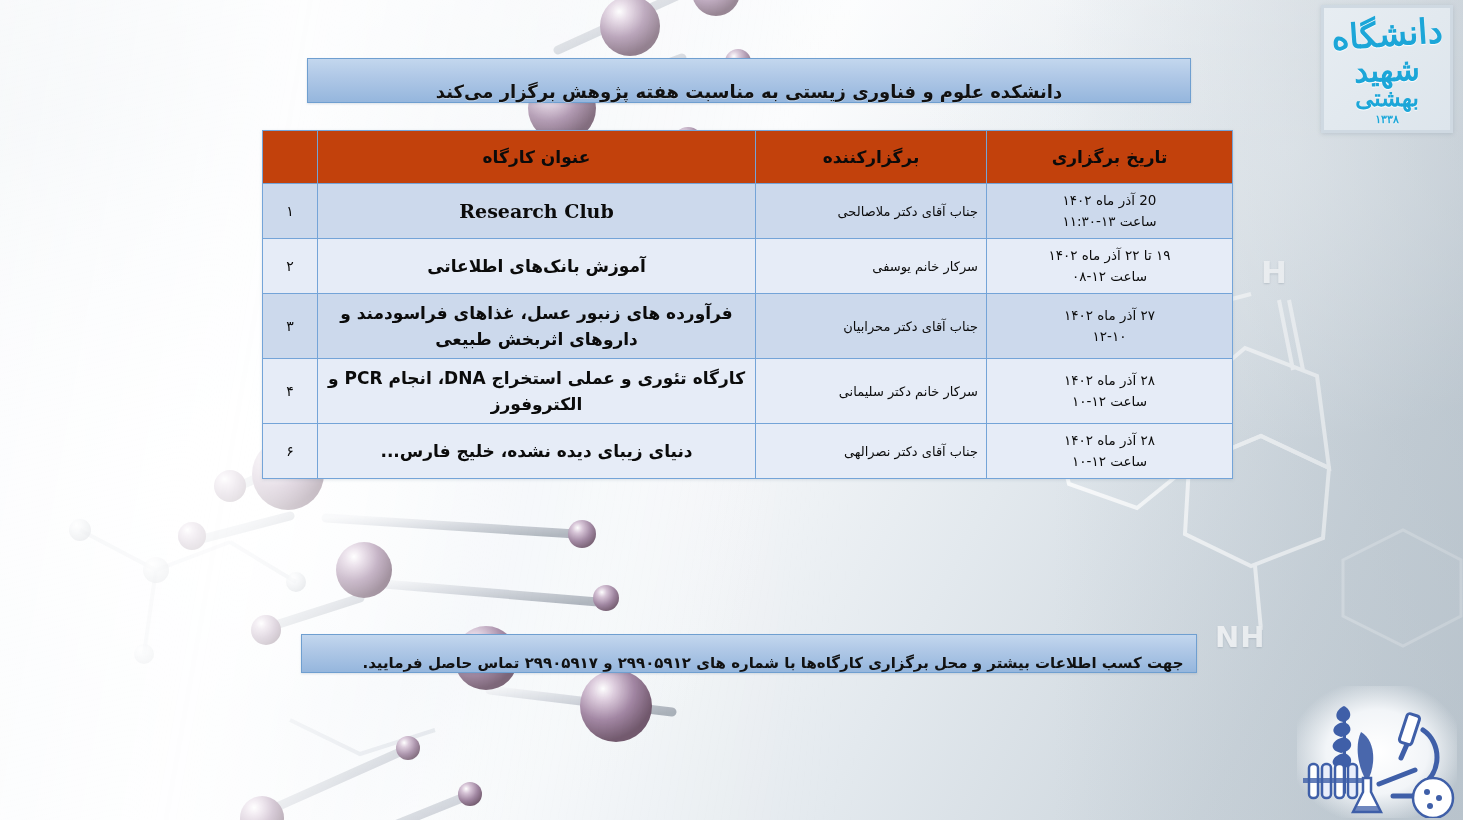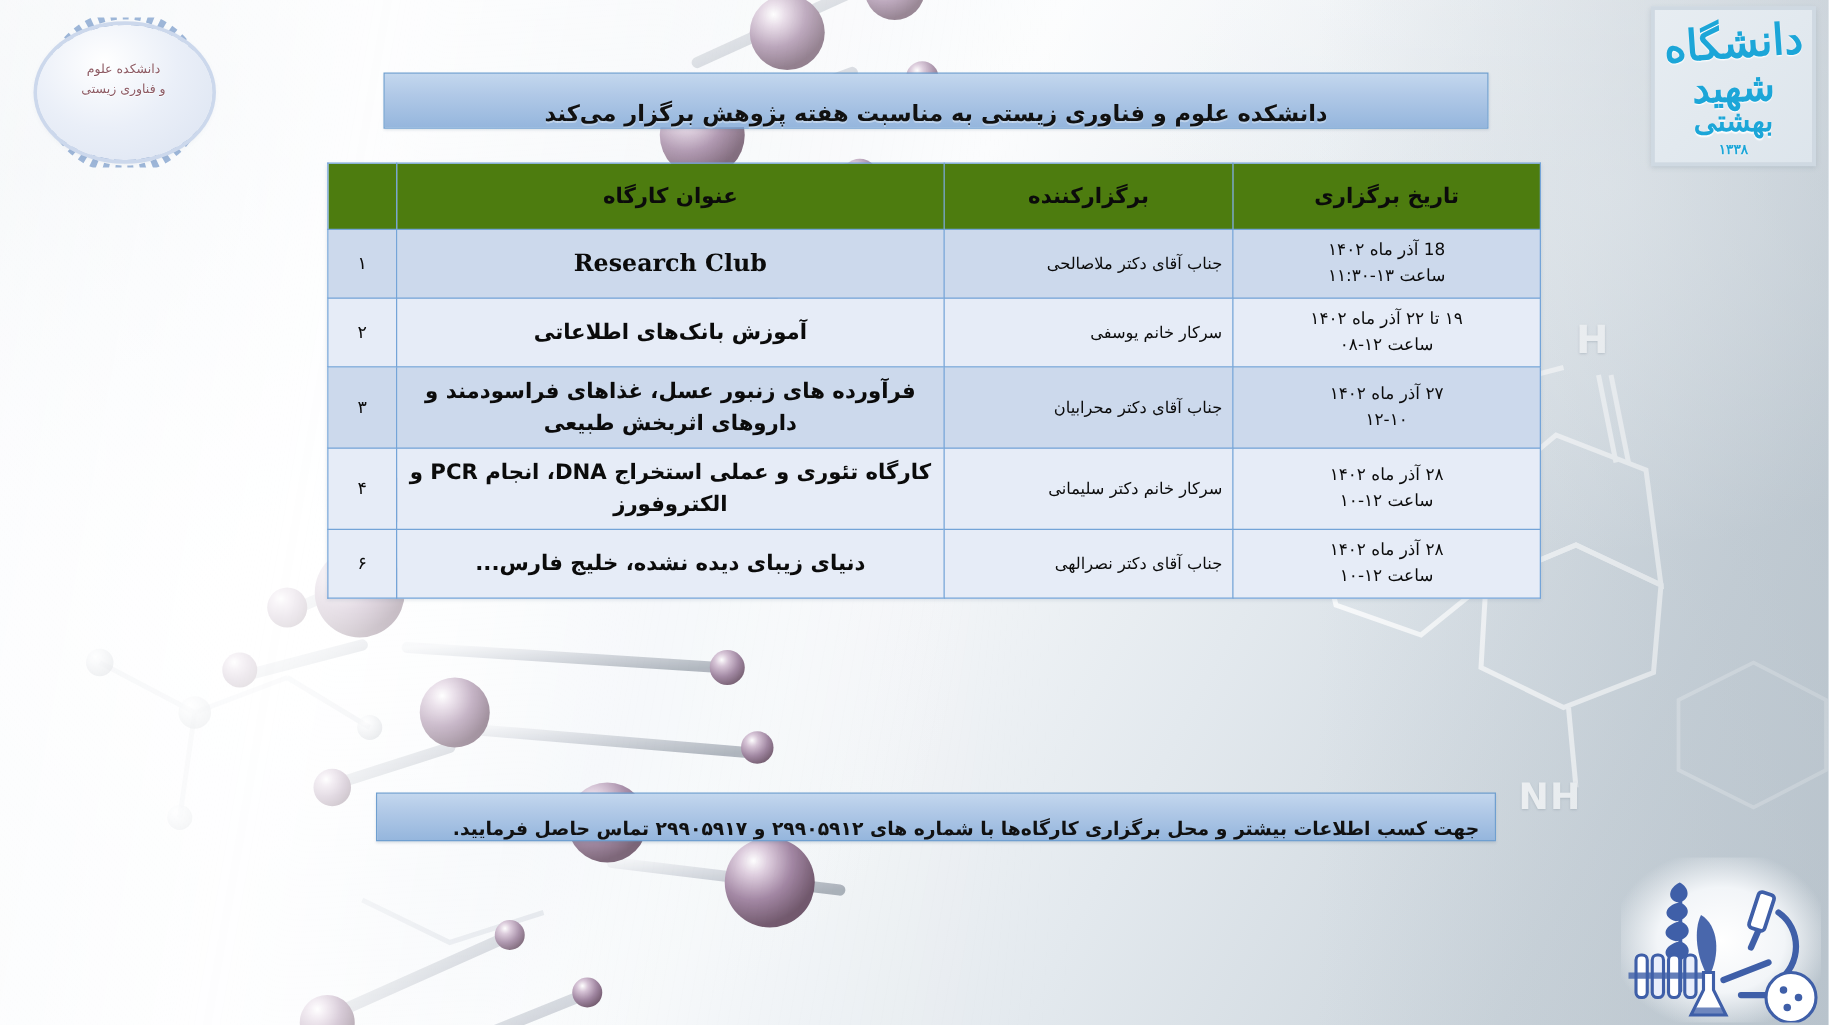--- a/index.html
+++ b/index.html
@@ -107,21 +107,21 @@
   .tbl{
     position:absolute;left:262px;top:130px;width:970px;
     border-collapse:collapse;table-layout:fixed;
     box-shadow:0 1px 3px rgba(90,115,145,.18);
   }
   .tbl td,.tbl th{
     border:1px solid #74a4d8;padding:6px 8px;vertical-align:middle;
     color:#0b0b0b;
   }
   .tbl th{
-    background:#4d7c0f;font-size:17px;font-weight:bold;height:40px;text-align:center;
+    background:#c2410c;font-size:17px;font-weight:bold;height:40px;text-align:center;
   }
   .c-date{width:246px;}
   .c-org{width:231px;}
   .c-title{width:438px;}
   .c-idx{width:55px;}
 
   .tbl tr.odd td{background:#ccd9ec;}
   .tbl tr.even td{background:#e6ecf7;}
 
   .cell-date{font-size:13.5px;text-align:center;line-height:21px;color:#1a1a1a;}
@@ -256,33 +256,20 @@
       </g>
     </svg>
     <span class="chem-label" style="left:36px;top:62px;font-size:29px;">CH₃</span>
     <span class="chem-label" style="left:268px;top:24px;font-size:31px;">H</span>
     <span class="chem-label" style="left:222px;top:390px;font-size:29px;">NH</span>
   </div>
 
   <div class="bg-vignette"></div>
   <div class="bg-sheen"></div>
 
-  <div class="seal">
-    <svg width="166" height="120" viewBox="0 0 166 120" aria-hidden="true" style="position:absolute;left:0;top:0;">
-      <g>
-        <circle cx="84" cy="60" r="62" fill="none" stroke="#9db6d8" stroke-width="7" stroke-dasharray="5 5"></circle>
-        <circle cx="84" cy="60" r="55" fill="none" stroke="#6d8fc2" stroke-width="3" stroke-dasharray="7 4"></circle>
-      </g>
-    </svg>
-    <div class="seal-disc"></div>
-    <div class="seal-text">
-      <div>دانشکده علوم</div>
-      <div>و فناوری زیستی</div>
-    </div>
-  </div>
 
   <div class="sbu">
     <div class="sbu-inner">
       <div class="sbu-word sbu-w1">دانشگاه</div>
       <div class="sbu-word sbu-w2">شهید</div>
       <div class="sbu-word sbu-w3">بهشتی</div>
       <div class="sbu-word sbu-year">۱۳۳۸</div>
     </div>
   </div>
 
@@ -301,21 +288,21 @@
       <tr>
         <th>تاریخ برگزاری</th>
         <th>برگزارکننده</th>
         <th>عنوان کارگاه</th>
         <th></th>
       </tr>
     </thead>
     <tbody>
         <tr class="odd">
           <td class="cell-date">
-            <div>18 آذر ماه ۱۴۰۲</div>
+            <div>20 آذر ماه ۱۴۰۲</div>
             <div>ساعت ۱۳-۱۱:۳۰</div>
           </td>
           <td class="cell-org">جناب آقای دکتر ملاصالحی</td>
           <td class="cell-title lat">Research Club</td>
           <td class="cell-idx">۱</td>
         </tr>
         <tr class="even">
           <td class="cell-date">
             <div>۱۹ تا ۲۲ آذر ماه ۱۴۰۲</div>
             <div>ساعت ۱۲-۰۸</div>

